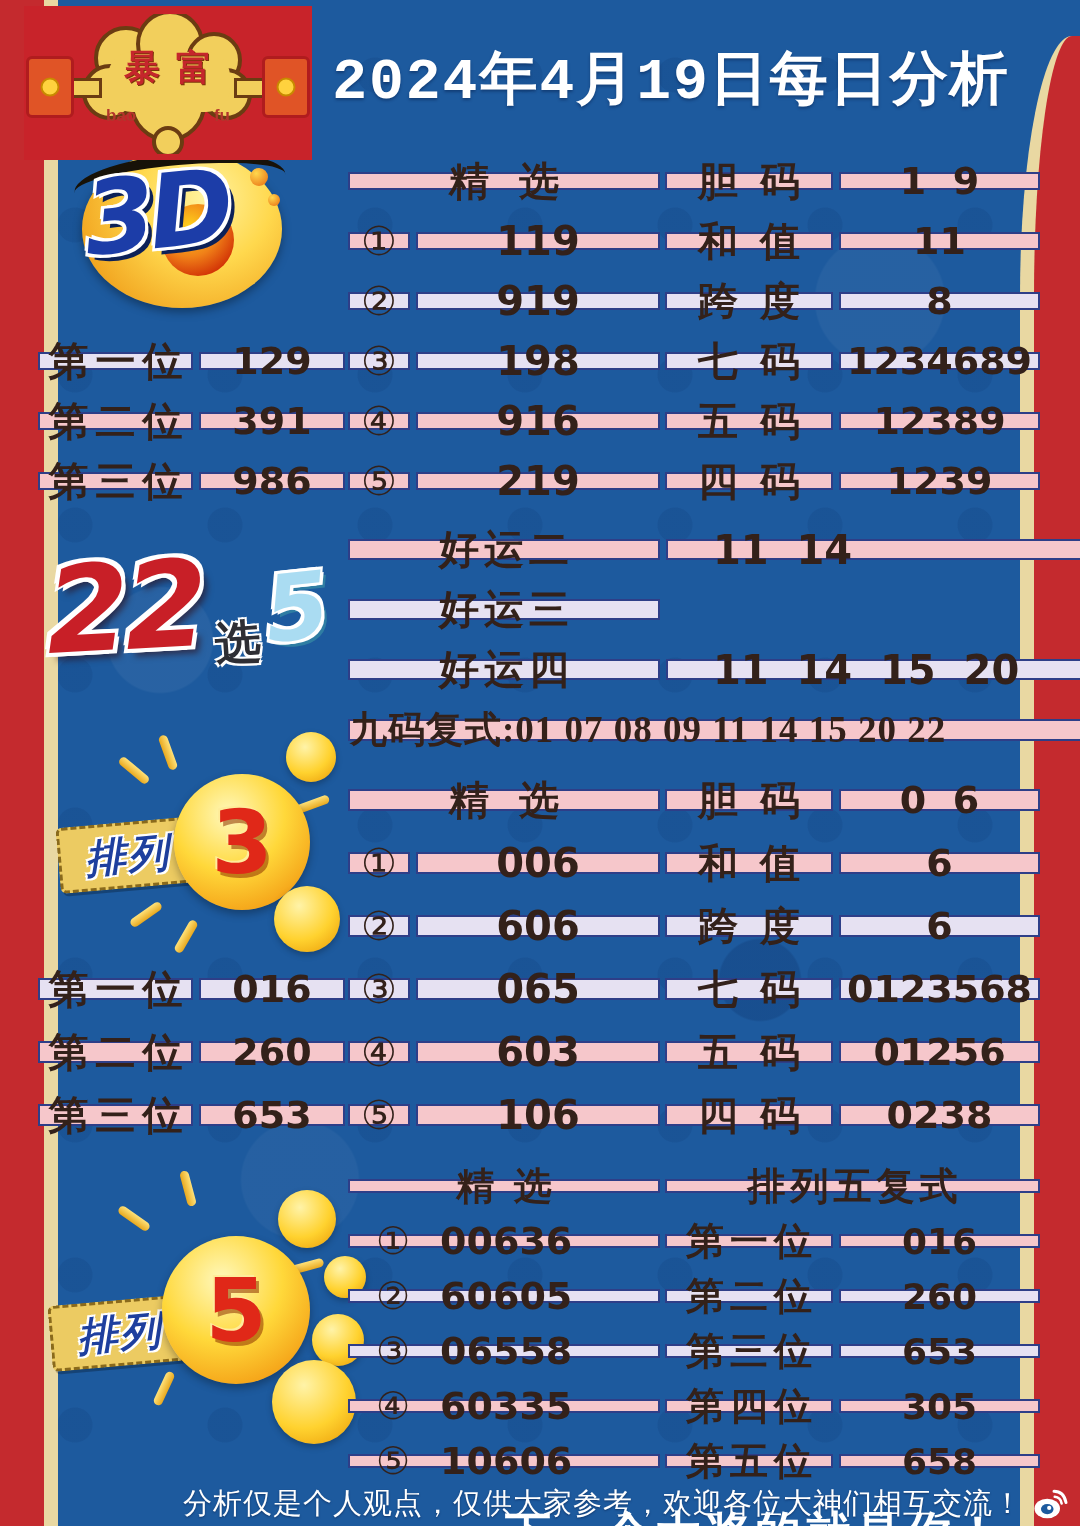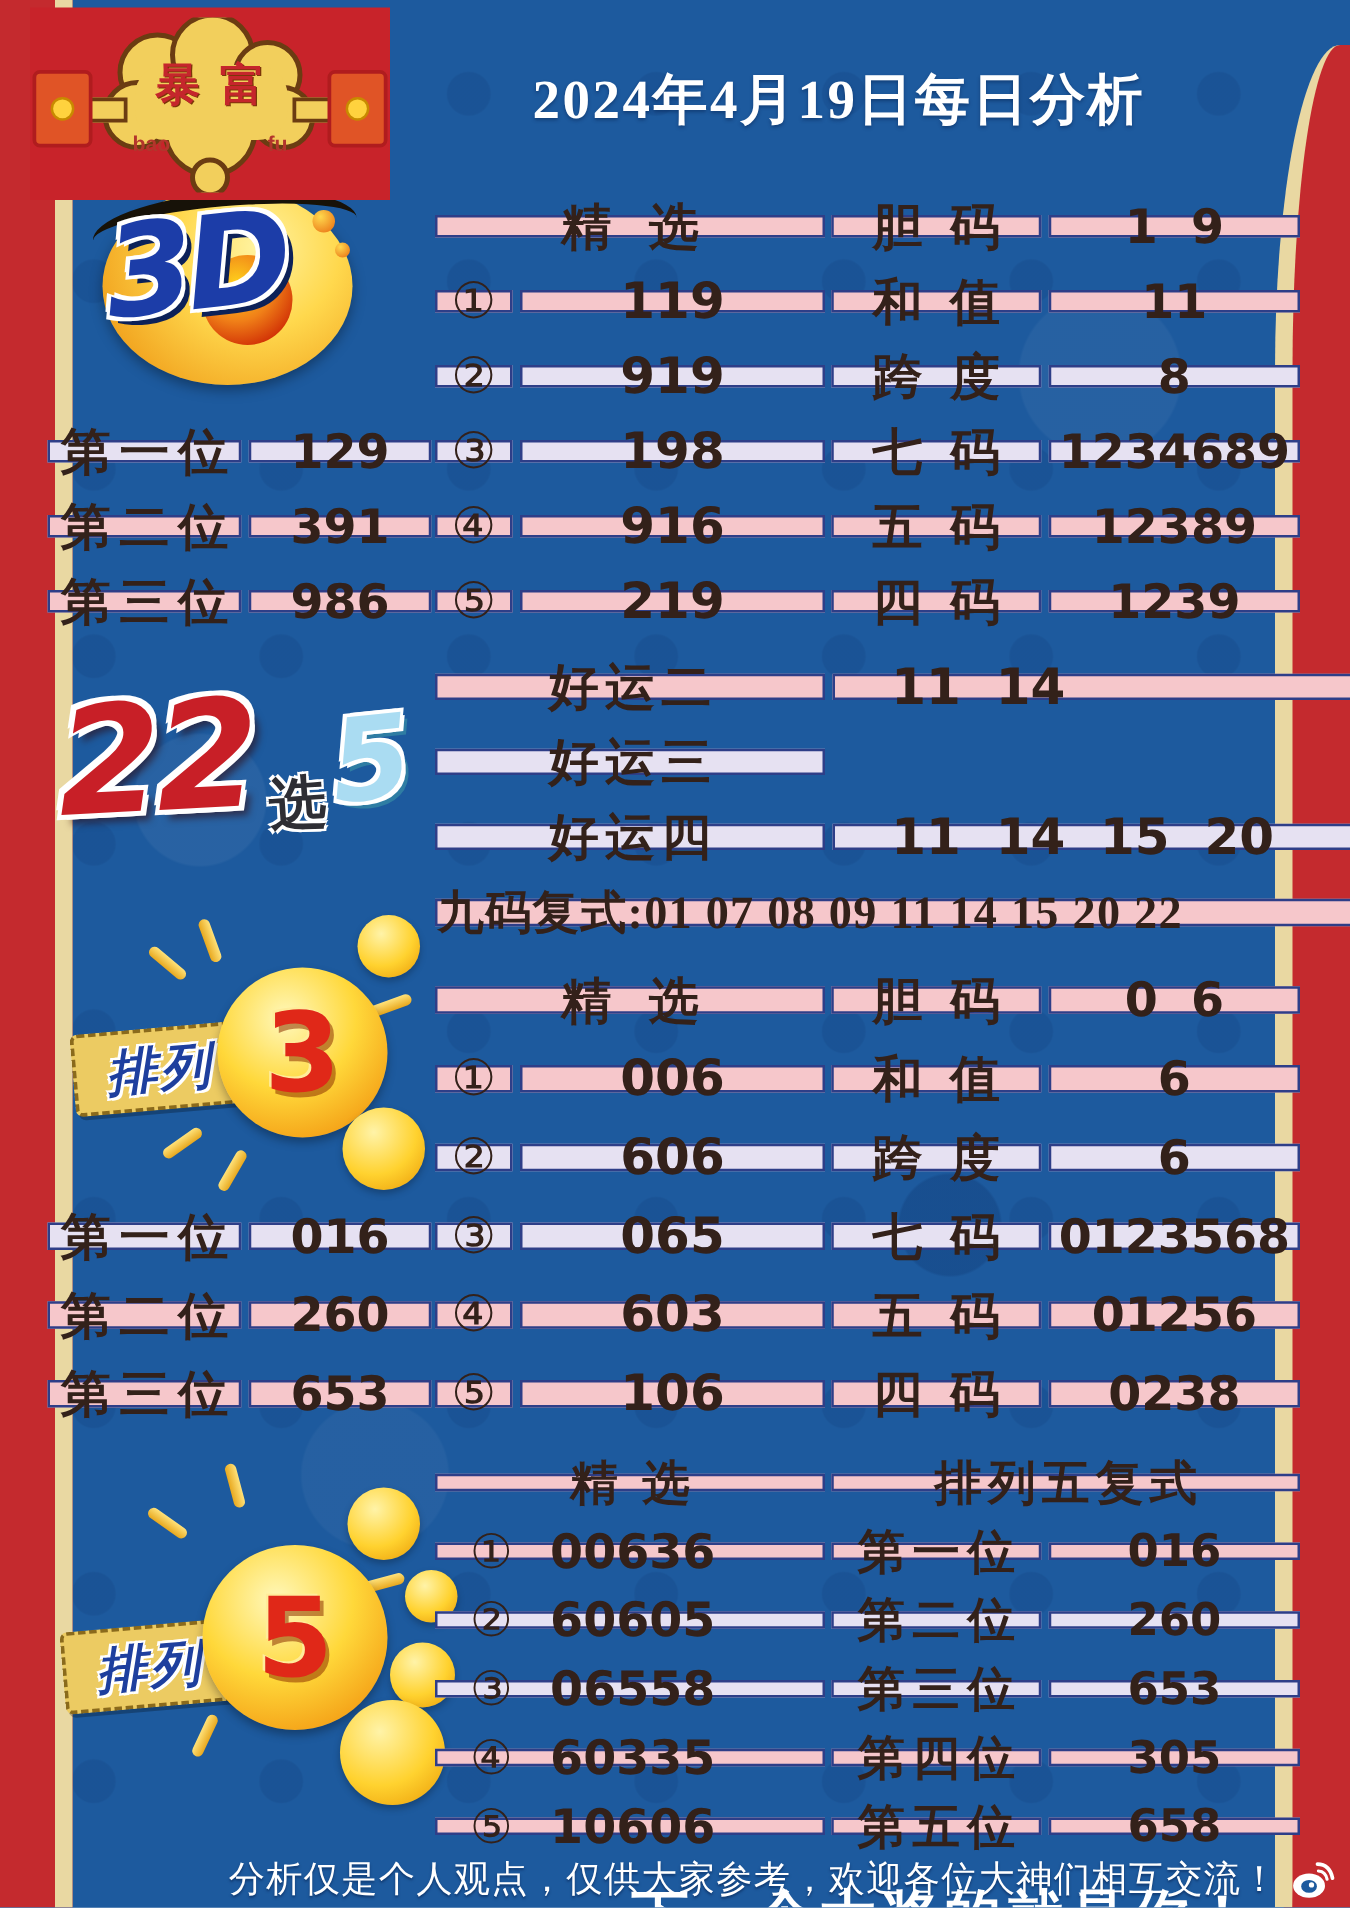--- a/index.html
+++ b/index.html
@@ -21,21 +21,21 @@
   .cloud-wrap{position:absolute;left:40px;top:8px;width:208px;height:140px;}
   .zh{position:absolute;left:0;top:30px;width:100%;text-align:center;font-family:"Liberation Serif",serif;font-weight:900;font-size:36px;color:#c5262c;letter-spacing:16px;text-indent:16px;text-shadow:1px 1px 0 #7c3608;}
   .pinyin{position:absolute;left:20px;top:92px;width:168px;display:flex;justify-content:space-between;padding:0 22px;box-sizing:border-box;font-weight:700;font-size:17px;color:#b3352c;}
   .env{position:absolute;width:42px;height:56px;background:#e05426;border:3px solid #b01c1e;border-radius:6px;top:50px;z-index:2;}
   .env::after{content:"";position:absolute;left:50%;top:50%;transform:translate(-50%,-50%);width:15px;height:15px;border-radius:50%;background:#ffd23e;border:2px solid #c88a00;}
   .env.l{left:2px}.env.r{right:2px}
   .arm{position:absolute;width:28px;height:14px;background:#f2cf5c;border:3px solid #6b3c12;top:72px;z-index:1;}
   .arm.l{left:44px}.arm.r{right:44px}
   
   .title{position:absolute;left:316px;top:26px;width:710px;height:106px;display:flex;align-items:center;justify-content:center;z-index:3;
-    font-family:Liberation Serif, serif;font-weight:700;font-size:44px;color:#ffffff;letter-spacing:2px;white-space:nowrap;text-shadow:0 2px 3px rgba(0,20,60,.4);}
+    font-family:Liberation Mono, monospace;font-weight:700;font-size:58px;color:#ffffff;letter-spacing:2px;white-space:nowrap;text-shadow:0 2px 3px rgba(0,20,60,.4);}
   
   .grid{position:absolute;display:grid;z-index:3;}
   .trow{display:flex;gap:6px;margin-top:34px;}
   .cell{border:2px solid #2e3e88;display:flex;align-items:center;justify-content:center;color:#33211a;box-sizing:border-box;}
   .pink{background:#f6c7cb;}
   .lav{background:#e6e1f2;}
   .head{flex:1;font-family:"Liberation Serif",serif;font-weight:700;font-size:40px;letter-spacing:10px;text-indent:10px;}
   .head.sm{font-size:38px;letter-spacing:5px;text-indent:5px;}
   .cno{width:62px;font-size:40px;font-family:"DejaVu Sans",sans-serif;}
   .cval{flex:1;font-family:"DejaVu Sans",sans-serif;font-weight:600;font-size:40px;white-space:pre;}

